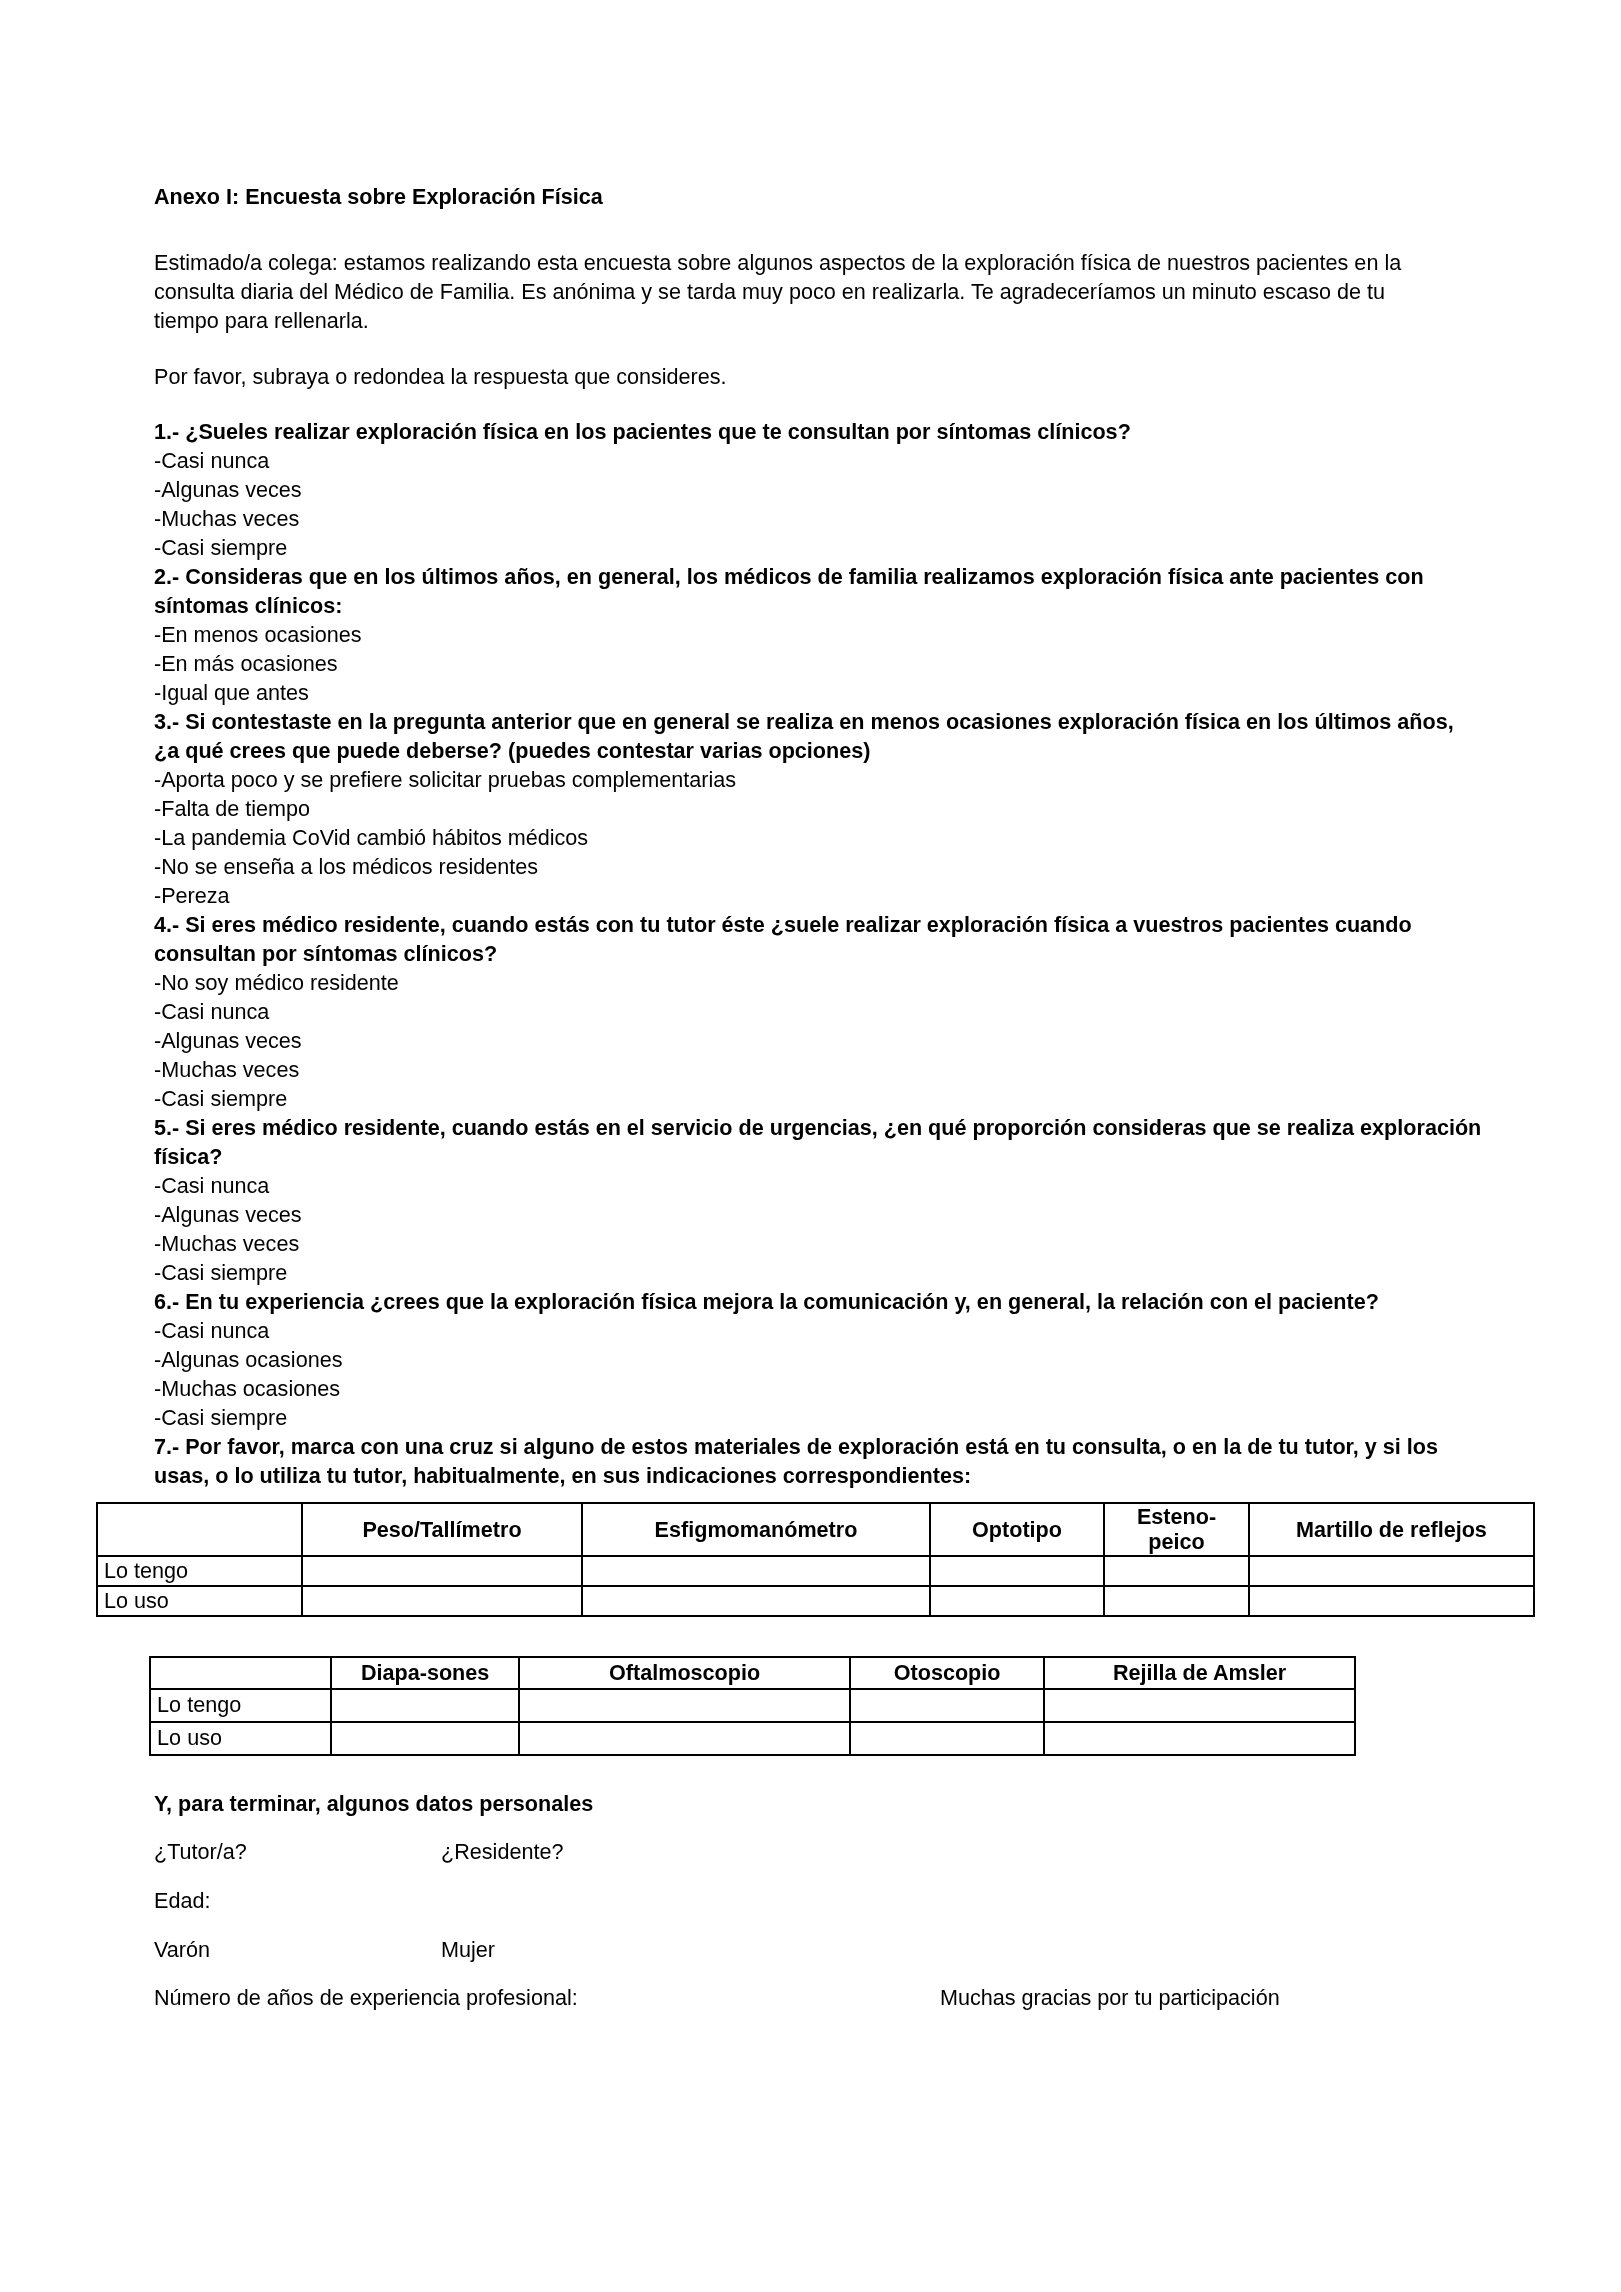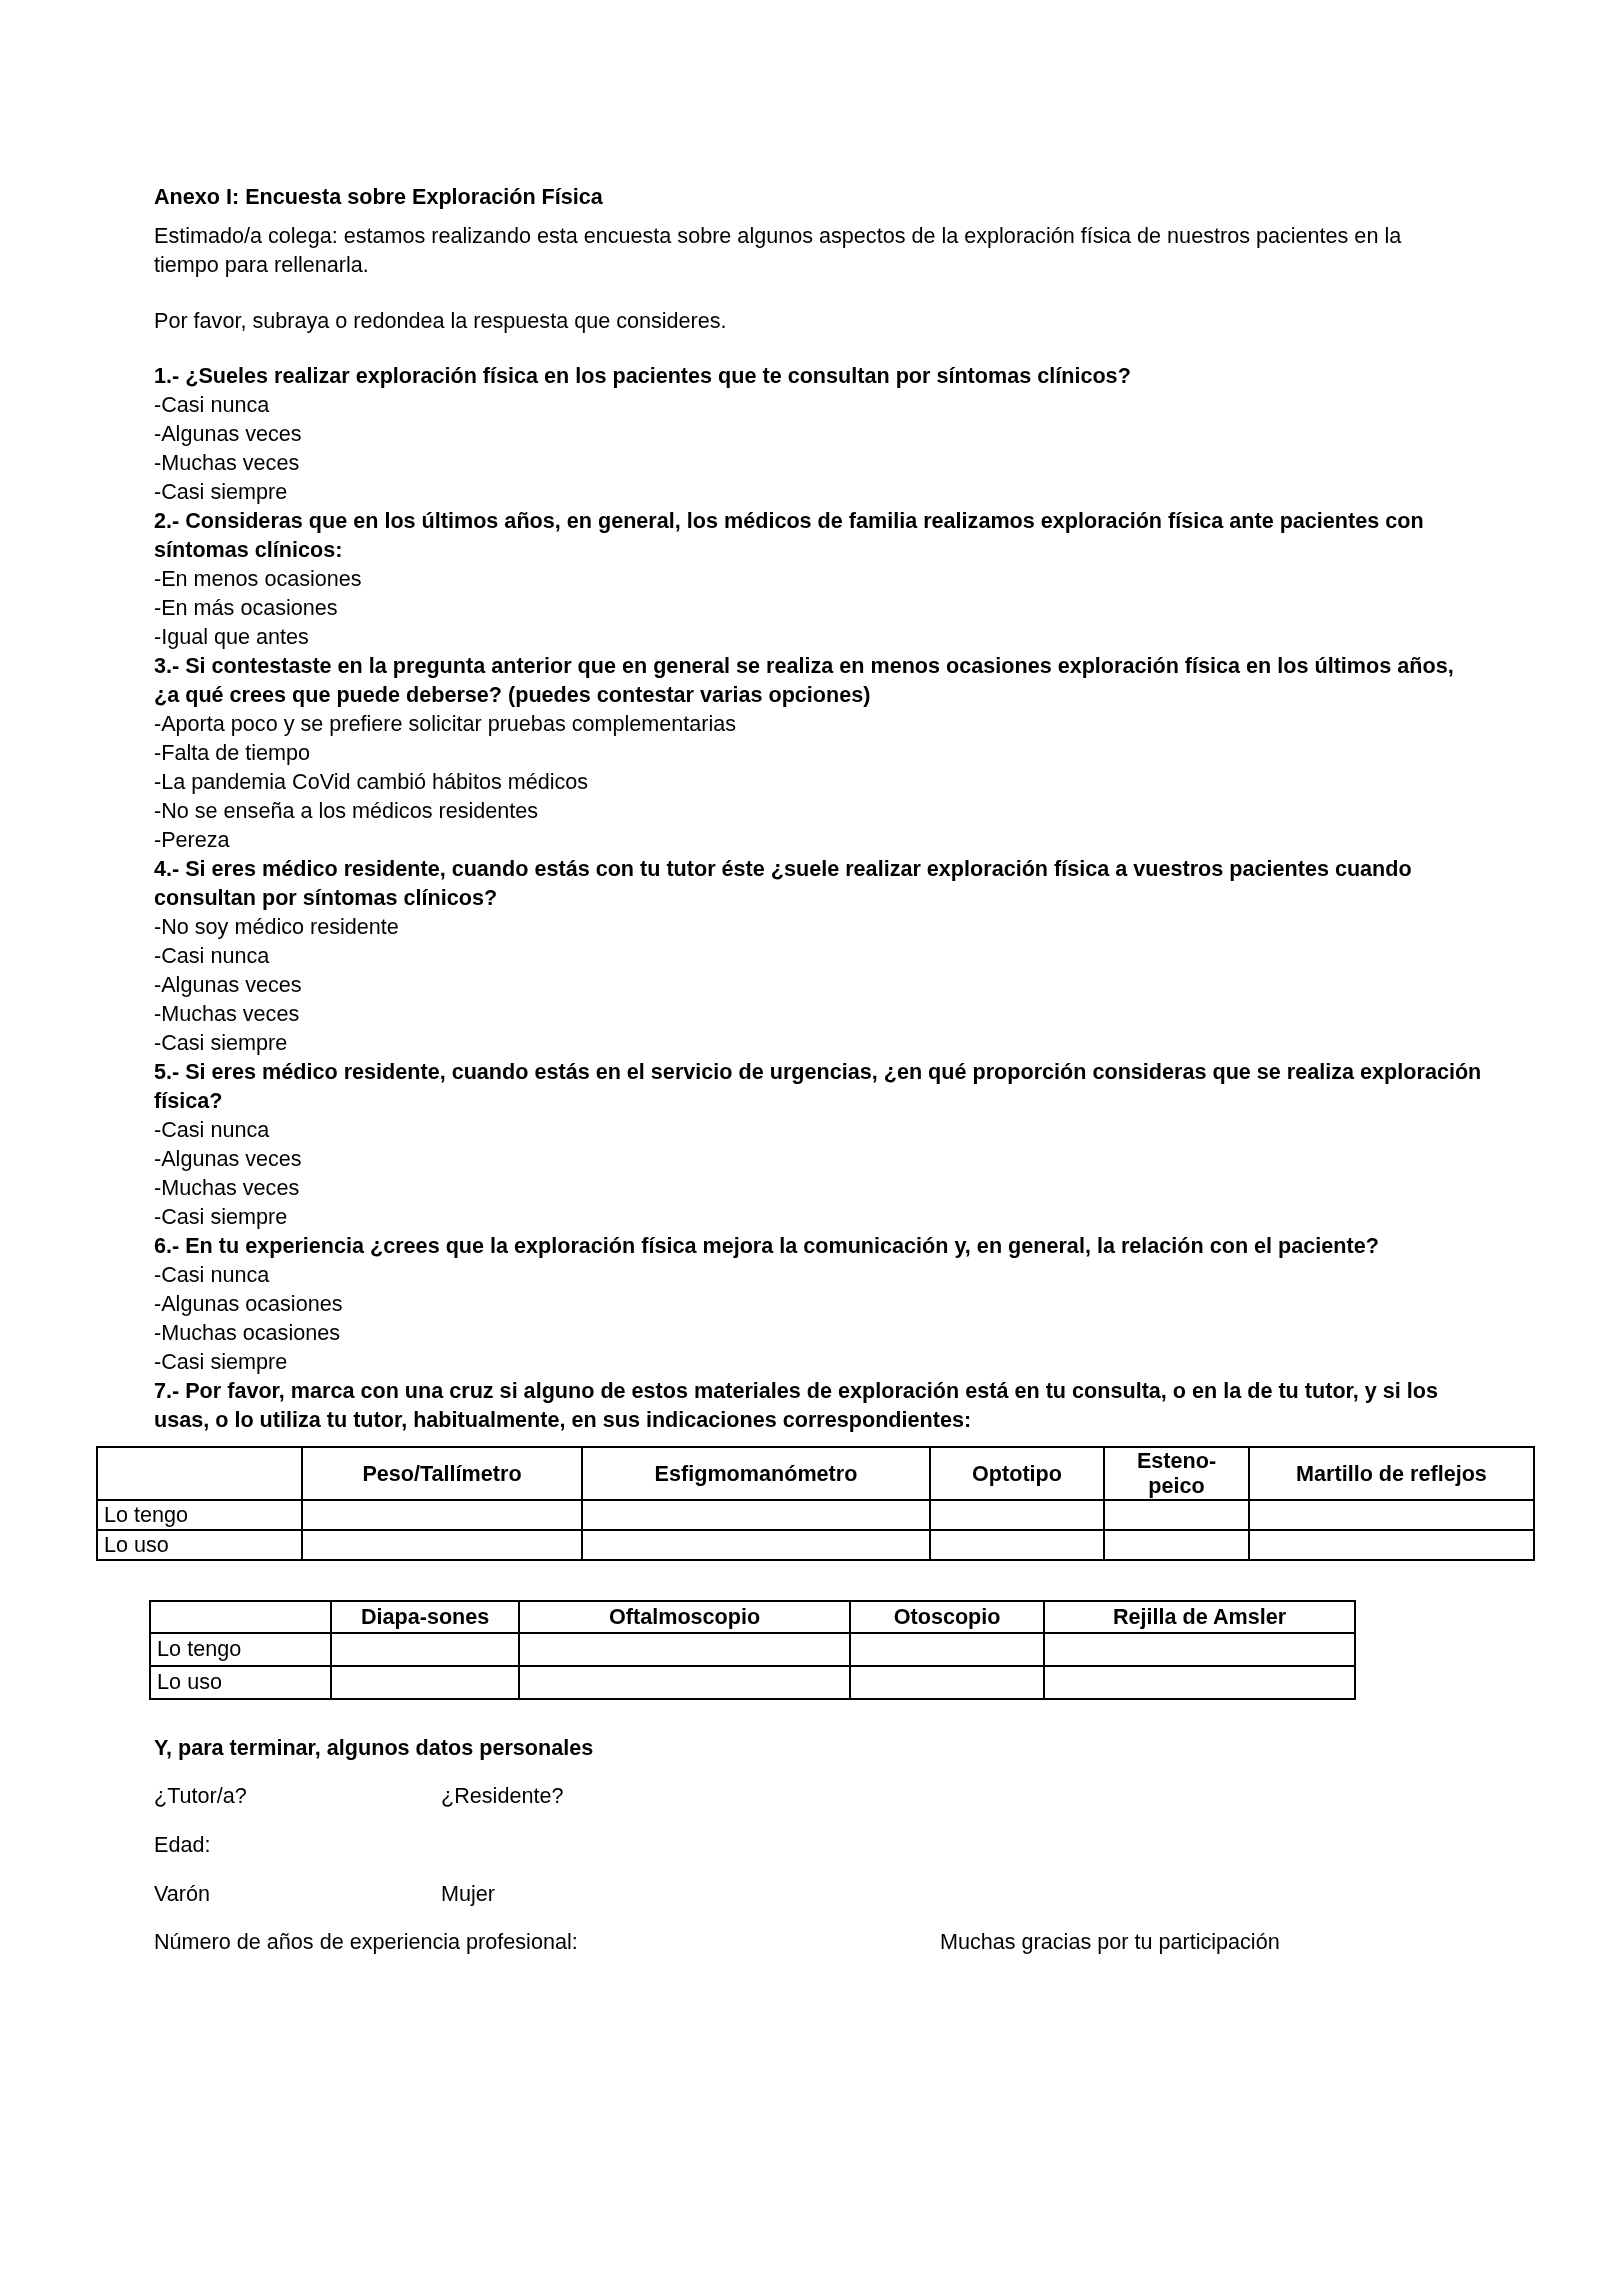--- a/index.html
+++ b/index.html
@@ -9,21 +9,21 @@
     color: #000000;
     overflow: hidden;
   }
   .page { padding: 182px 59px 0 154px; }
   .ln {
     font-size: 21.6px;
     line-height: 29px;
     white-space: nowrap;
   }
   .b { font-weight: bold; }
-  .title { margin-bottom: 10px; }
+  .title { margin-bottom: 37px; }
   .para { margin-bottom: 26.5px; }
 
   
   table { border-collapse: collapse; table-layout: fixed; border: 2.9px solid #000; }
   .t1 { width: 1438px; margin-left: -58px; margin-top: 11.8px; }
   .t2 { width: 1206px; margin-left: -4.9px; margin-top: 39px; }
   .t1 th, .t1 td, .t2 th, .t2 td { border: 2px solid #000; padding: 0; }
   th {
     font-weight: bold; text-align: center; vertical-align: middle;
     white-space: pre-line; font-size: 21.6px; line-height: 25.5px;
@@ -43,20 +43,21 @@
 </style>
 </head>
 <body>
 
 <div class="page">
 
   <div class="ln b title">Anexo I: Encuesta sobre Exploración Física</div>
 
   <div class="para">
     <div class="ln">Estimado/a colega: estamos realizando esta encuesta sobre algunos aspectos de la exploración física de nuestros pacientes en la</div>
+    <div class="ln">consulta diaria del Médico de Familia. Es anónima y se tarda muy poco en realizarla. Te agradeceríamos un minuto escaso de tu</div>
     <div class="ln">tiempo para rellenarla.</div>
   </div>
 
   <div class="para">
     <div class="ln">Por favor, subraya o redondea la respuesta que consideres.</div>
   </div>
 
   <div>
 
     <div class="ln b">1.- ¿Sueles realizar exploración física en los pacientes que te consultan por síntomas clínicos?</div>

